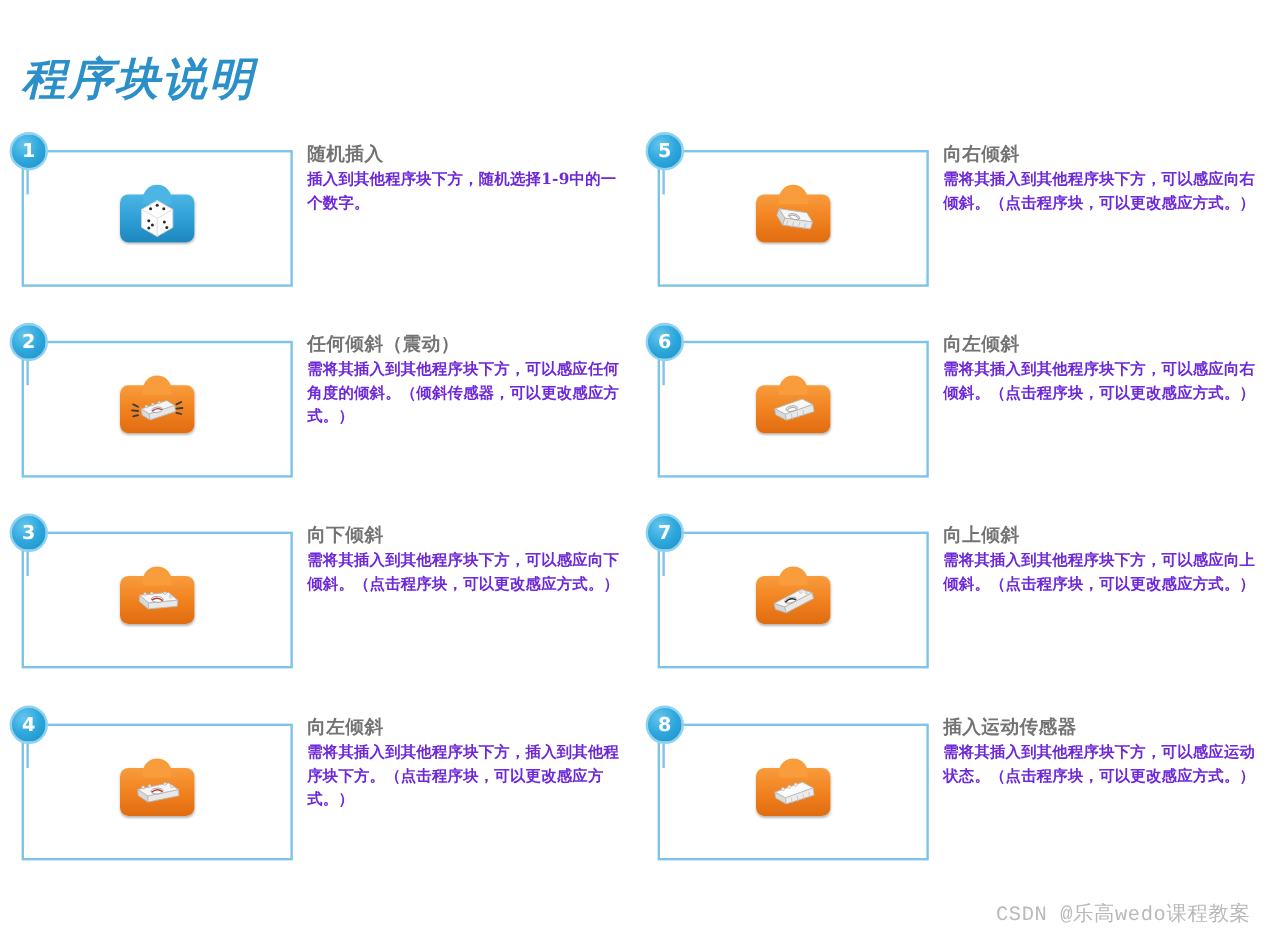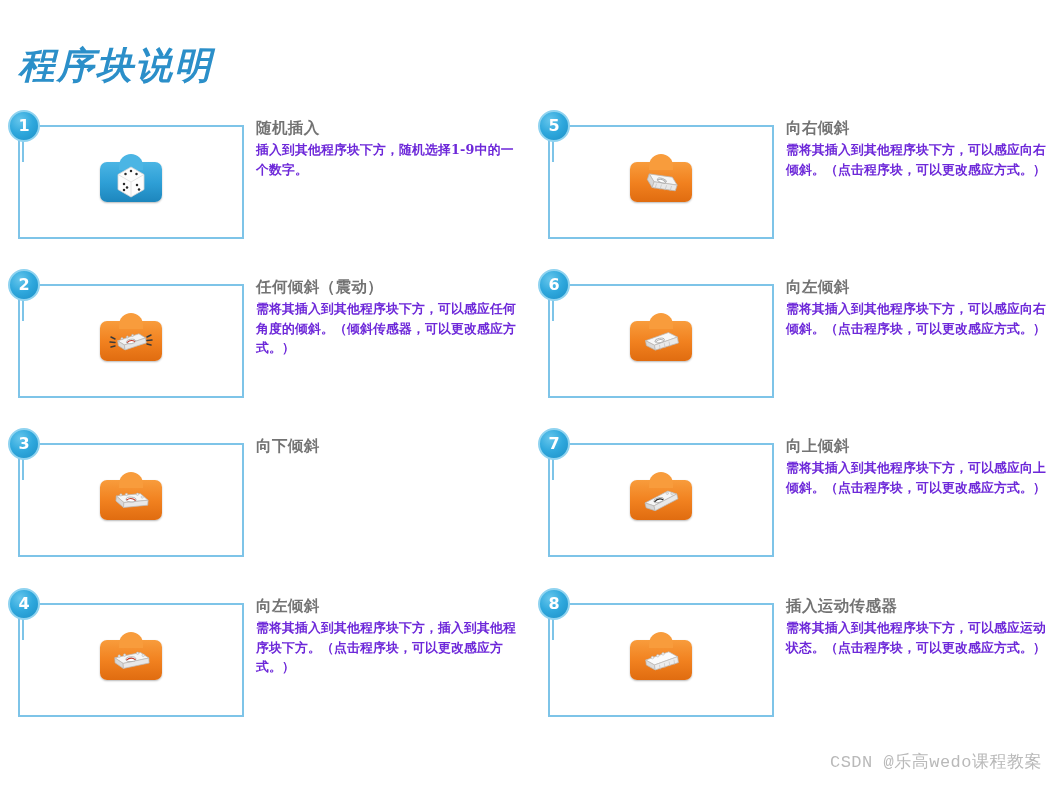--- a/index.html
+++ b/index.html
@@ -261,20 +261,21 @@
             <circle cx="26" cy="14.8" r="1.2" fill="#ececec" stroke="#b0b0b0" stroke-width="0.5"></circle>
             <circle cx="37" cy="13.8" r="1.2" fill="#ececec" stroke="#b0b0b0" stroke-width="0.5"></circle>
             <circle cx="42" cy="16.2" r="1.2" fill="#ececec" stroke="#b0b0b0" stroke-width="0.5"></circle>
           </g>
         </svg>
       </div>
     </div>
     <div class="badge">3</div>
     <div class="text-col">
       <div class="entry-title">向下倾斜</div>
+      <div class="entry-desc">需将其插入到其他程序块下方，可以感应向下倾斜。（点击程序块，可以更改感应方式。）</div>
     </div>
   </div>
 
   <div class="entry col-left row-4">
     <div class="badge-stem"></div>
     <div class="card-frame"></div>
     <div class="icon-wrap">
       <div class="wedo-block orange">
         <svg class="glyph" viewBox="0 0 62 40">
           <g transform="rotate(-3 31 21)">

